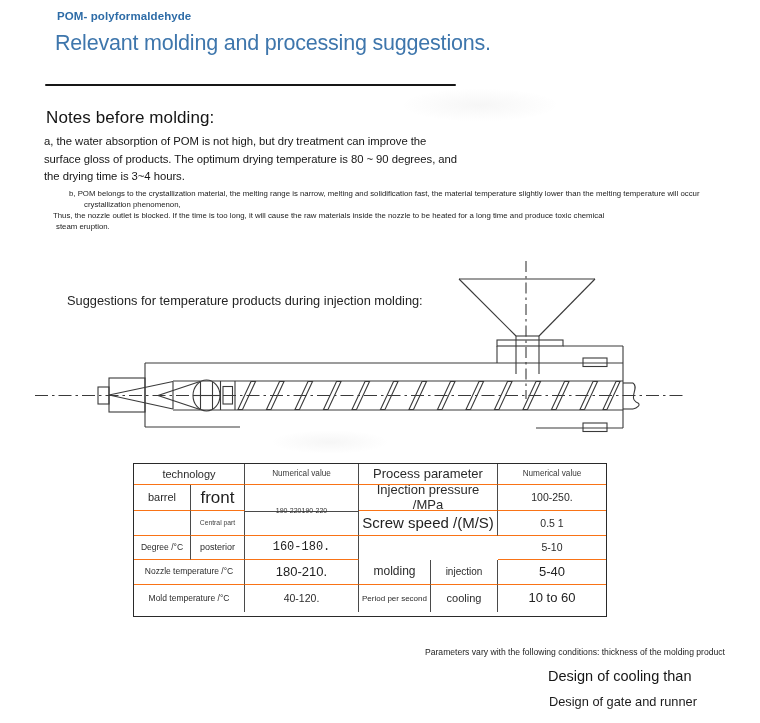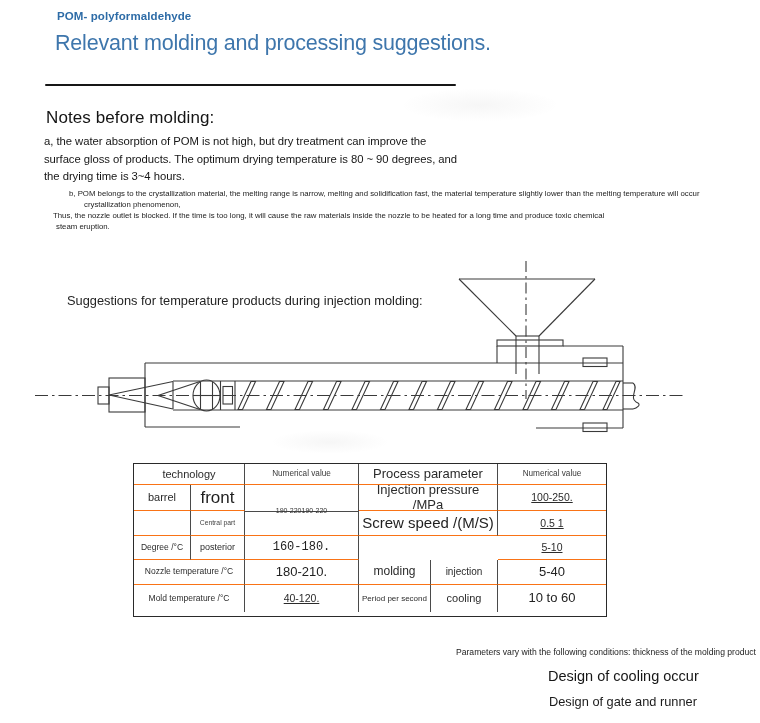--- a/index.html
+++ b/index.html
@@ -32,30 +32,30 @@
        color:#2b2b2b;}
   .cell{border-right:1px solid #4a4a4a;border-bottom:1px solid #f97316;
         display:flex;align-items:center;justify-content:center;text-align:center;
         font-size:10px;line-height:1.15;overflow:hidden;padding:0 2px;box-sizing:border-box;}
   .cell.last-col{border-right:none;}
   .cell.last-row{border-bottom:none;}
   .fs-tech{font-size:11px;} .fs-hdr{font-size:8.2px;color:#3a3a3a;}
   .fs-barrel{font-size:11px;} .fs-front{font-size:17px;color:#1f1f1f;}
   .fs-tiny{font-size:6.8px;color:#444;} .fs-small{font-size:8.5px;}
   .fs-post{font-size:9px;} .fs-val{font-size:12px;color:#222;}
-  .fs-val2{font-size:13px;color:#222;} .fs-val3{font-size:10.5px;text-decoration:underline;}
+  .fs-val2{font-size:13px;color:#222;} .fs-val3{font-size:10.5px;}
   .fs-param{font-size:13px;} .fs-screw{font-size:15px;color:#1f1f1f;}
   .fs-mold{font-size:12px;} .fs-inj{font-size:10px;} .fs-cool{font-size:11px;}
   .fs-period{font-size:8px;}
   .strike-cell{position:relative;}
   .strike-cell::before{content:"";position:absolute;left:0;right:0;top:26px;border-top:1px solid #4a4a4a;}
   .strike-cell span{position:absolute;left:0;right:0;top:26px;transform:translateY(-50%);
                     font-size:7px;color:#333;}
   
-  .footnote{left:417px;top:647px;font-size:8.6px;color:#1d1d1d;padding-left:39px;}
+  .footnote{left:386px;top:647px;font-size:8.6px;color:#1d1d1d;padding-left:39px;}
   .design1{left:548px;top:668px;font-size:14.5px;color:#161616;}
   .design2{left:549px;top:694px;font-size:12.8px;color:#1b1b1b;}
 </style>
 </head>
 <body>
 
 <div class="smudge" style="left:400px;top:88px;width:160px;height:34px;"></div>
 <div class="smudge" style="left:270px;top:430px;width:120px;height:24px;"></div>
 
 <div class="abs eyebrow">POM- polyformaldehyde</div>
@@ -188,14 +188,14 @@
   <div class="cell fs-val2 last-col" style="grid-column:6;grid-row:5;">5-40</div>
 
   <div class="cell fs-small last-row" style="grid-column:1/3;grid-row:6;">Mold temperature /°C</div>
   <div class="cell fs-val3 last-row" style="grid-column:3;grid-row:6;">40-120.</div>
   <div class="cell fs-period last-row" style="grid-column:4;grid-row:6;">Period per second</div>
   <div class="cell fs-cool last-row" style="grid-column:5;grid-row:6;">cooling</div>
   <div class="cell fs-val2 last-col last-row" style="grid-column:6;grid-row:6;">10 to 60</div>
 </div>
 
 <div class="abs footnote">Parameters vary with the following conditions: thickness of the molding product</div>
-<div class="abs design1">Design of cooling occur</div>
+<div class="abs design1">Design of cooling than</div>
 <div class="abs design2">Design of gate and runner</div>
 
 </body></html>

